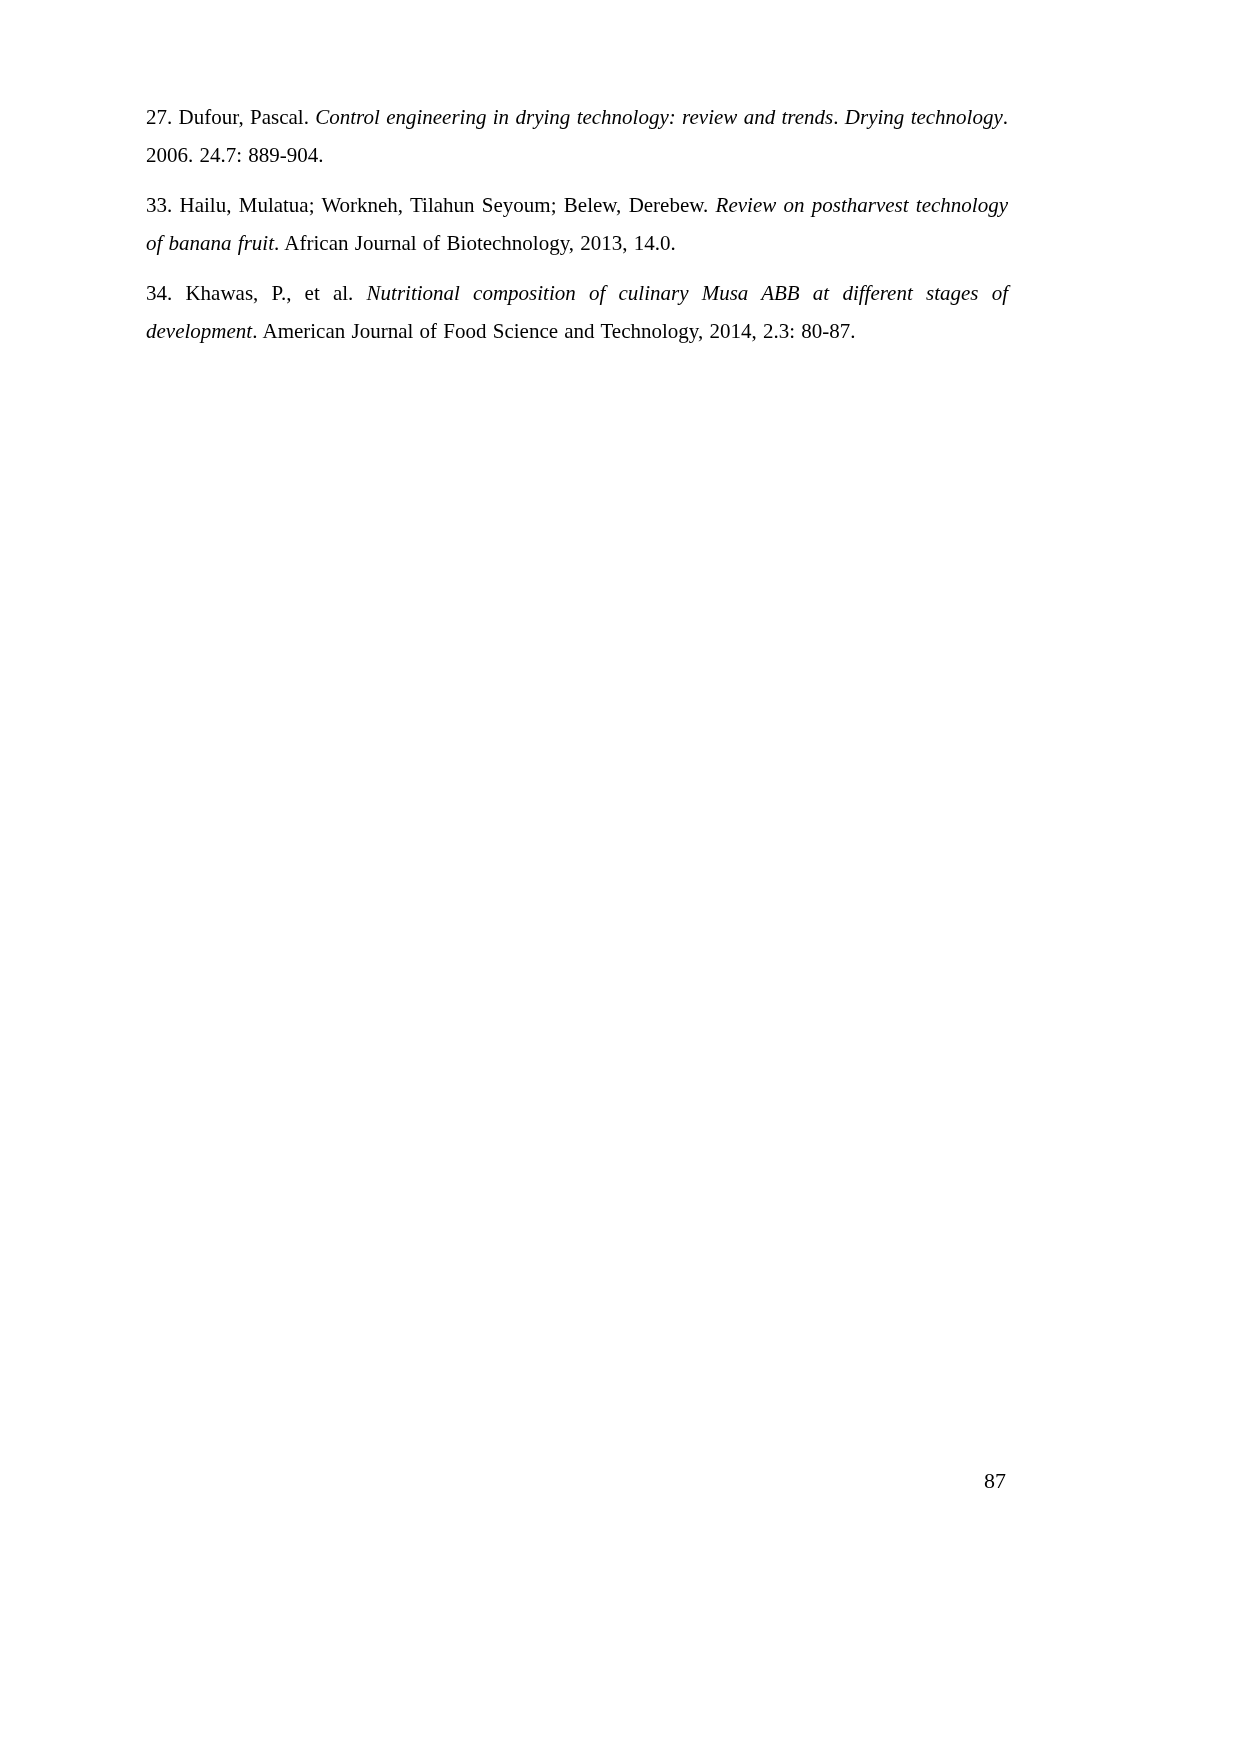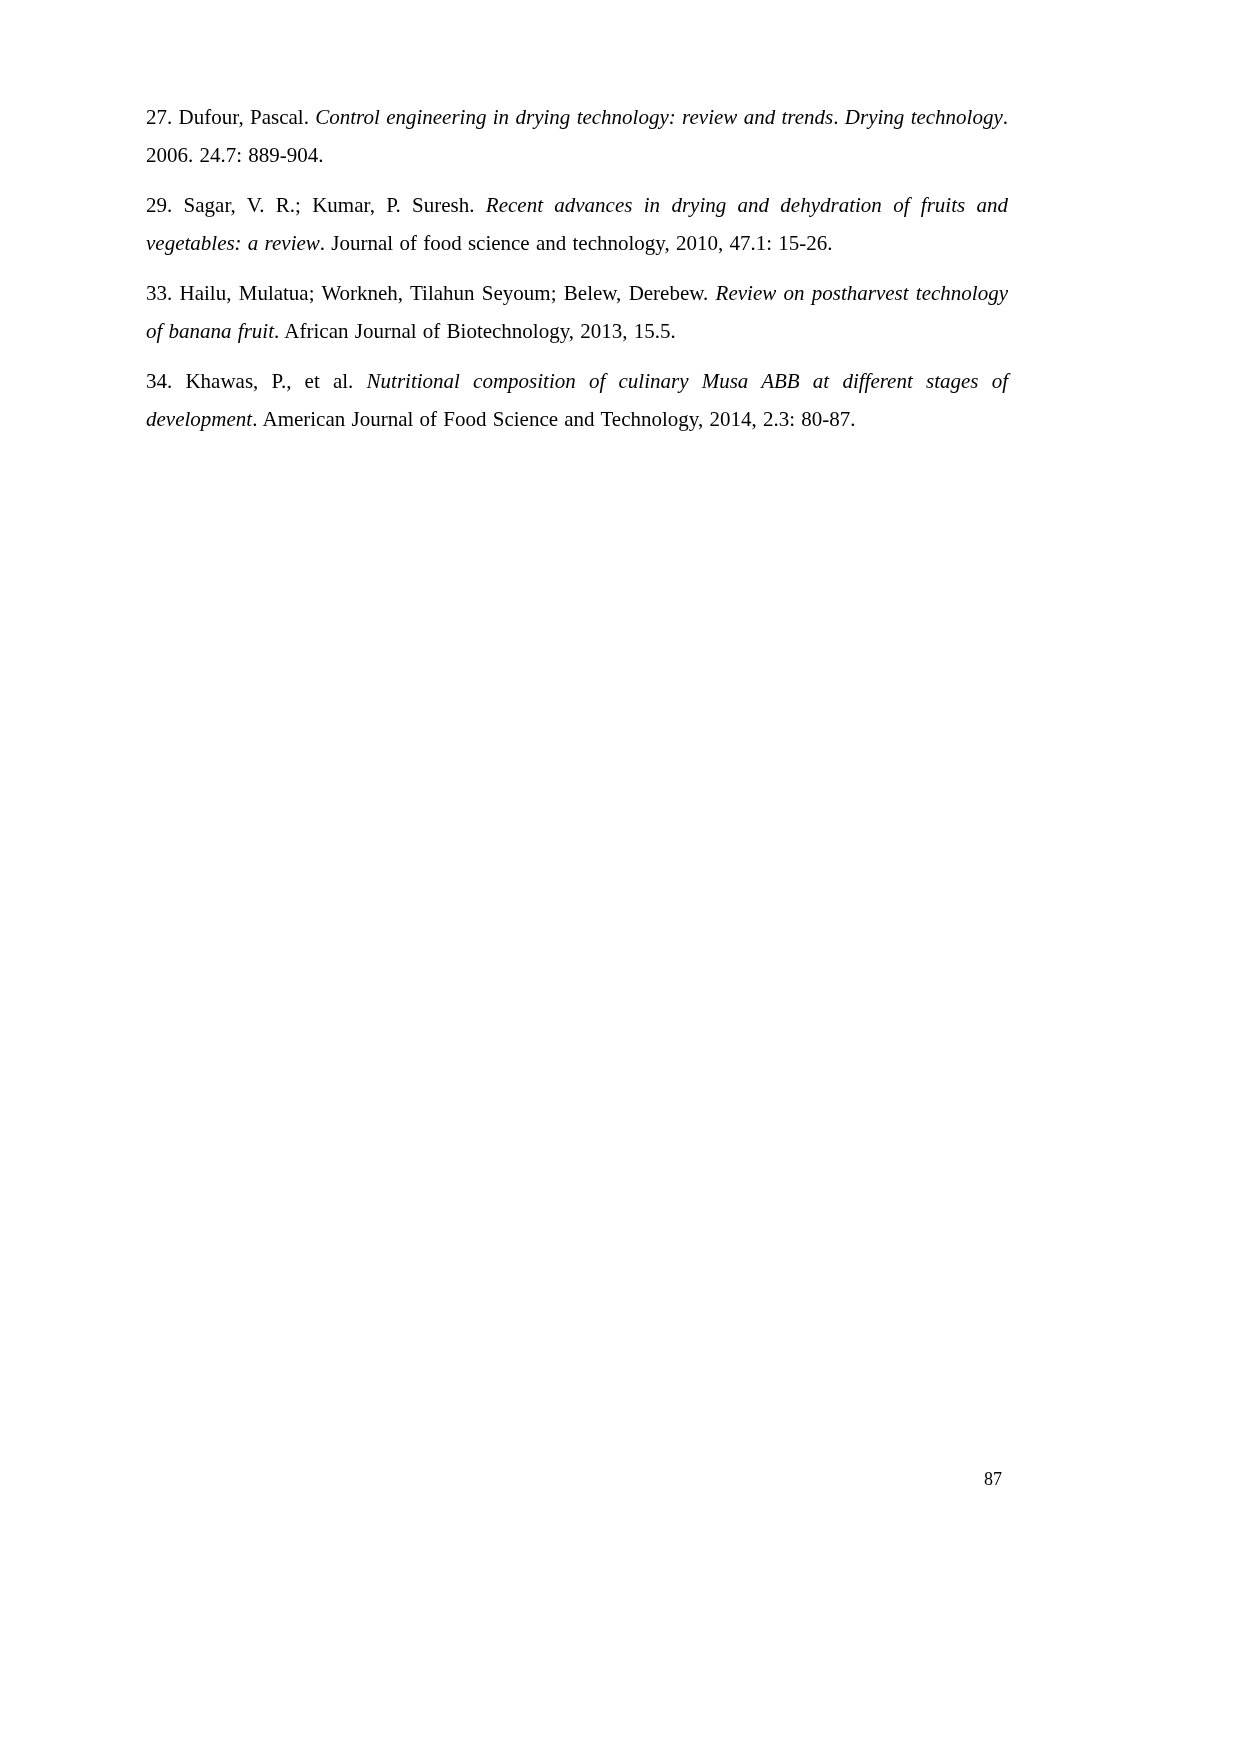--- a/index.html
+++ b/index.html
@@ -36,28 +36,27 @@
     margin: 0 0 12px 0;
     word-spacing: 1px;
   }
   p.ref .italic {
     font-style: italic;
   }
   .page-number {
     position: absolute;
     left: 984px;
     top: 1470px;
-    font-size: 18px;
+    font-size: 22px;
     line-height: 1;
   }
 </style>
 </head>
 <body>
 
 <div class="page">
   <div class="content" id="refs">
       <p class="ref"><span>27. Dufour, Pascal. </span><span class="italic">Control engineering in drying technology: review and trends</span><span>. </span><span class="italic">Drying technology</span><span>. 2006. 24.7: 889-904.</span></p>
-      <p class="ref"><span>29.  Sagar, V. R.; Kumar, P. Suresh. </span><span class="italic">Recent advances in drying and dehydration of fruits and vegetables: a review</span><span>. Journal of food science and technology, 2010, 47.1: 15-26.</span></p>
-      <p class="ref"><span>33.  Hailu, Mulatua; Workneh, Tilahun Seyoum; Belew, Derebew. </span><span class="italic">Review on postharvest technology of banana fruit</span><span>. African Journal of Biotechnology, 2013, 15.5.</span></p>
+      <p class="ref"><span>33.  Hailu, Mulatua; Workneh, Tilahun Seyoum; Belew, Derebew. </span><span class="italic">Review on postharvest technology of banana fruit</span><span>. African Journal of Biotechnology, 2013, 14.0.</span></p>
       <p class="ref"><span>34.  Khawas, P., et al. </span><span class="italic">Nutritional composition of culinary Musa ABB at different stages of development</span><span>. American Journal of Food Science and Technology, 2014, 2.3: 80-87.</span></p>
     </div>
   <div class="page-number">87</div>
 </div>
 
 </body></html>

